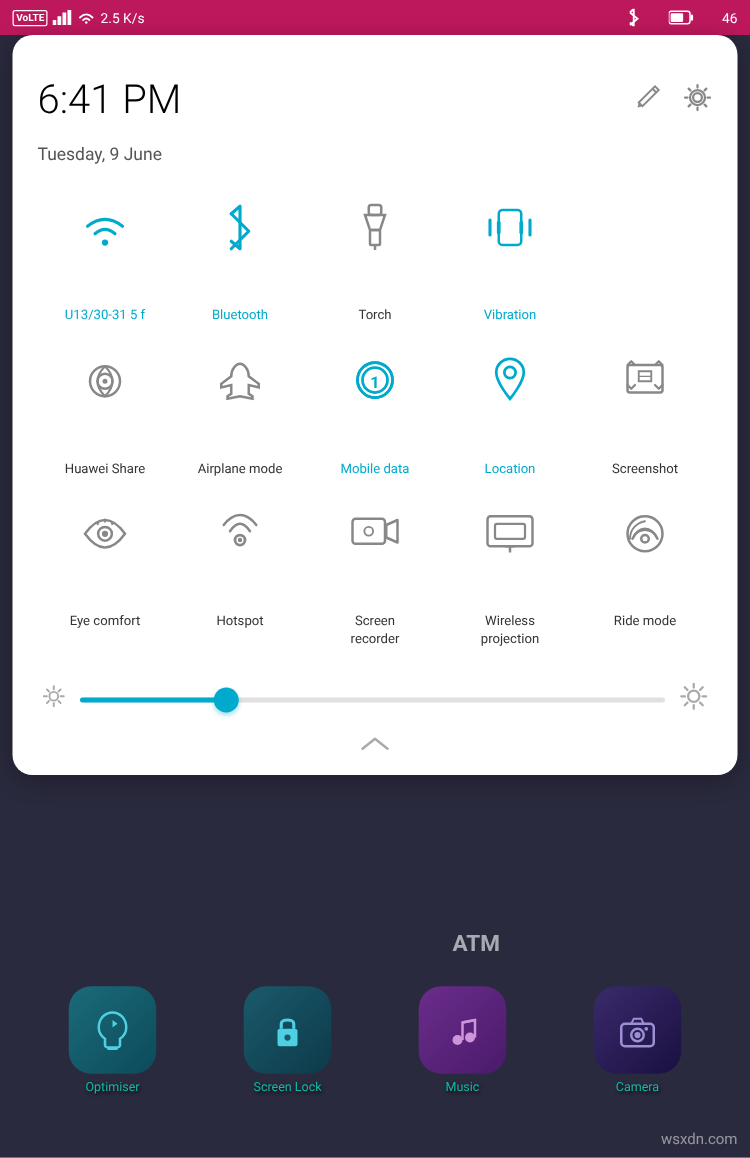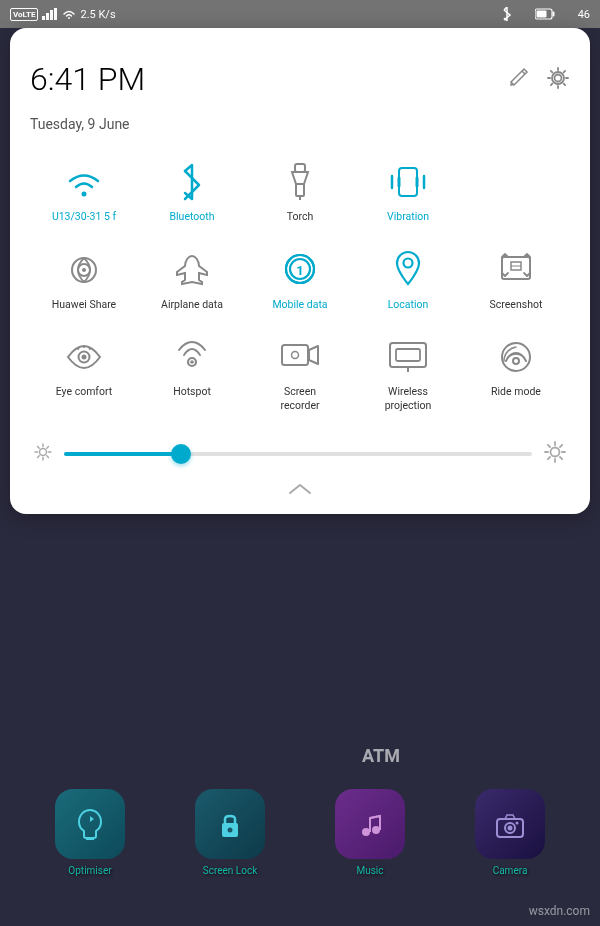--- a/index.html
+++ b/index.html
@@ -7,21 +7,21 @@
       width: 600px;
       height: 926px;
       overflow: hidden;
       font-family: 'Roboto', sans-serif;
       background: #1a1a2e;
       position: relative;
     }
 
     
     .status-bar {
-      background: #737373;
+      background: #be185d;
       color: #fff;
       display: flex;
       justify-content: space-between;
       align-items: center;
       padding: 4px 10px;
       height: 28px;
       font-size: 11px;
     }
     .status-left {
       display: flex;
@@ -182,20 +182,21 @@
       display: flex;
       align-items: center;
       justify-content: center;
       margin-bottom: 6px;
     }
     .qs-label {
       font-size: 10.5px;
       color: #333;
       text-align: center;
       line-height: 1.3;
+      margin-top: 35px;
     }
     .qs-label.active {
       color: #00aacc;
     }
 
     
     .brightness-row {
       display: flex;
       align-items: center;
       gap: 12px;
@@ -440,21 +441,21 @@
       </div>
       <span class="qs-label">Huawei Share</span>
     </div>
 
     <div class="qs-item">
       <div class="qs-icon-wrap">
         <svg width="38" height="36" viewBox="0 0 38 36">
           <path d="M19 4 C22 4 26 8 26 14 L34 20 L34 23 L26 21 L26 28 L29 30 L29 32 L19 30 L9 32 L9 30 L12 28 L12 21 L4 23 L4 20 L12 14 C12 8 16 4 19 4 Z" fill="none" stroke="#888" stroke-width="2"></path>
         </svg>
       </div>
-      <span class="qs-label">Airplane data</span>
+      <span class="qs-label">Airplane mode</span>
     </div>
 
     <div class="qs-item">
       <div class="qs-icon-wrap">
         <svg width="36" height="38" viewBox="0 0 36 38">
           <circle cx="18" cy="18" r="14" fill="none" stroke="#00aacc" stroke-width="2.2"></circle>
           <circle cx="18" cy="18" r="14" fill="none" stroke="#00aacc" stroke-width="2.2"></circle>
           <text x="18" y="24" text-anchor="middle" font-size="13" font-weight="bold" fill="#00aacc">1</text>
           <circle cx="18" cy="18" r="10" fill="none" stroke="#00aacc" stroke-width="2.2"></circle>
         </svg>

